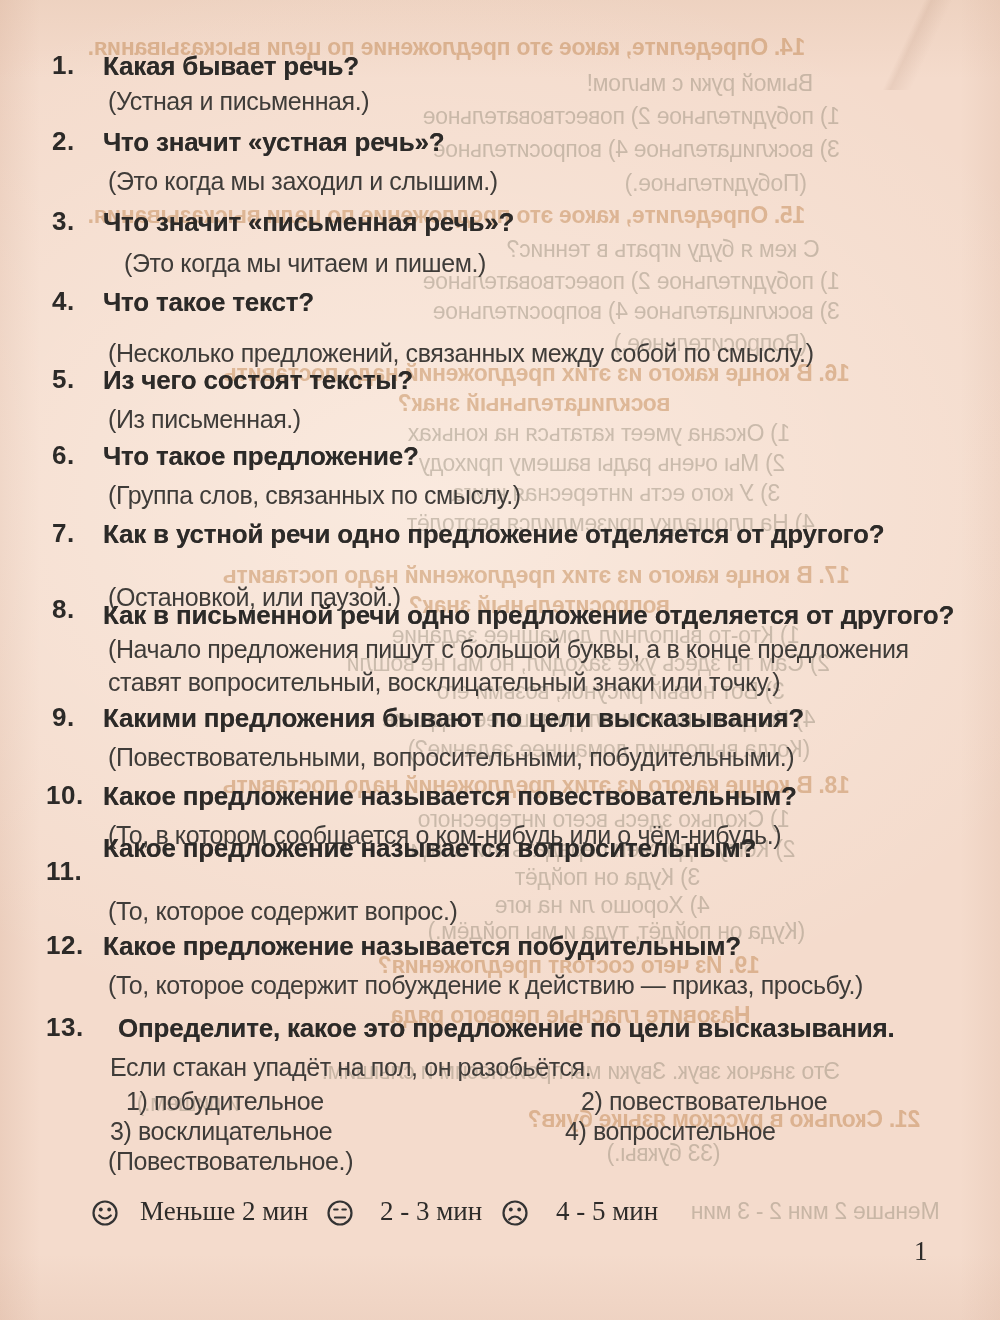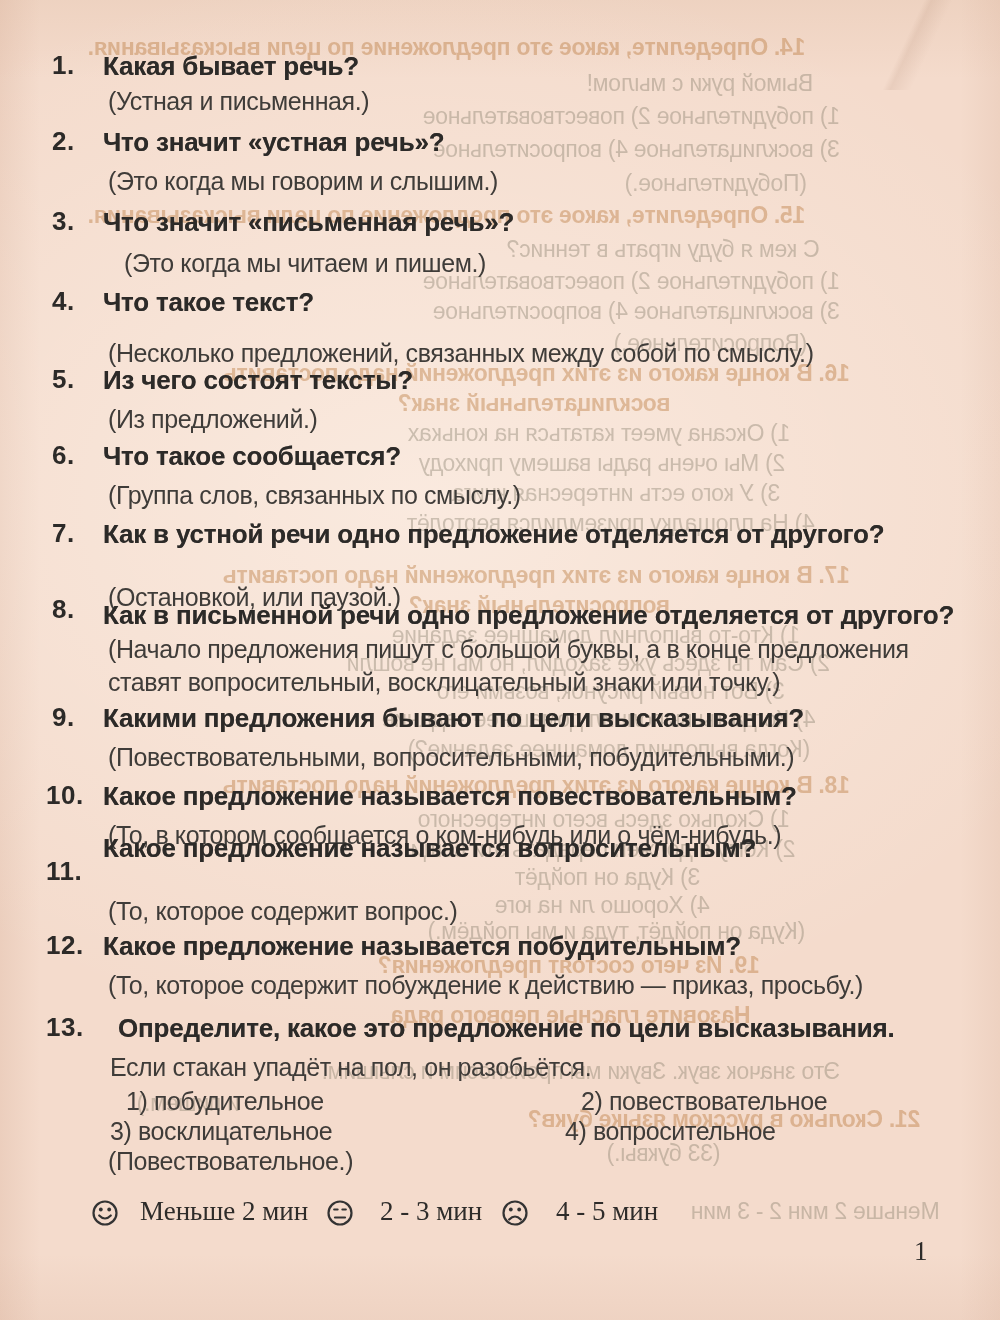--- a/index.html
+++ b/index.html
@@ -100,32 +100,32 @@
     <div class="ghost strong" style="top: 1106px; right: 80px;">21. Сколько в русском языке букв?</div>
     <div class="ghost" style="top: 1140px; right: 280px;">(33 буквы.)</div>
     <div class="ghost" style="top: 1198px; right: 60px;">Меньше 2 мин      2 - 3 мин</div>
   </div>
 <div id="content-layer">
     <div class="qnum" style="top: 50px; left: 52px;">1.</div>
     <div class="line qtext" style="top: 50px; left: 103px;">Какая бывает речь?</div>
     <div class="line atext" style="top: 86px; left: 108px;">(Устная и письменная.)</div>
     <div class="qnum" style="top: 126px; left: 52px;">2.</div>
     <div class="line qtext" style="top: 126px; left: 103px;">Что значит «устная речь»?</div>
-    <div class="line atext" style="top: 166px; left: 108px;">(Это когда мы говорим и слышим.)</div>
+    <div class="line atext" style="top: 166px; left: 108px;">(Это когда мы заходил и слышим.)</div>
     <div class="qnum" style="top: 206px; left: 52px;">3.</div>
     <div class="line qtext" style="top: 206px; left: 103px;">Что значит «письменная речь»?</div>
     <div class="line atext" style="top: 248px; left: 124px;">(Это когда мы читаем и пишем.)</div>
     <div class="qnum" style="top: 286px; left: 52px;">4.</div>
     <div class="line qtext" style="top: 286px; left: 103px;">Что такое текст?</div>
     <div class="line atext" style="top: 338px; left: 108px;">(Несколько предложений, связанных между собой по смыслу.)</div>
     <div class="qnum" style="top: 364px; left: 52px;">5.</div>
     <div class="line qtext" style="top: 364px; left: 103px;">Из чего состоят тексты?</div>
-    <div class="line atext" style="top: 404px; left: 108px;">(Из предложений.)</div>
+    <div class="line atext" style="top: 404px; left: 108px;">(Из письменная.)</div>
     <div class="qnum" style="top: 440px; left: 52px;">6.</div>
-    <div class="line qtext" style="top: 440px; left: 103px;">Что такое сообщается?</div>
+    <div class="line qtext" style="top: 440px; left: 103px;">Что такое предложение?</div>
     <div class="line atext" style="top: 480px; left: 108px;">(Группа слов, связанных по смыслу.)</div>
     <div class="qnum" style="top: 518px; left: 52px;">7.</div>
     <div class="line qtext" style="top: 518px; left: 103px;">Как в устной речи одно предложение отделяется от другого?</div>
     <div class="line atext" style="top: 558px; left: 108px; margin-top: 24px;">(Остановкой, или паузой.)</div>
     <div class="qnum" style="top: 594px; left: 52px;">8.</div>
     <div class="line qtext" style="top: 599px; left: 103px;">Как в письменной речи одно предложение отделяется от другого?</div>
     <div class="line atext" style="top: 634px; left: 108px;">(Начало предложения пишут с большой буквы, а в конце предложения</div>
     <div class="line atext" style="top: 667px; left: 108px;">ставят вопросительный, восклицательный знаки или точку.)</div>
     <div class="qnum" style="top: 702px; left: 52px;">9.</div>
     <div class="line qtext" style="top: 702px; left: 103px;">Какими предложения бывают по цели высказывания?</div>

